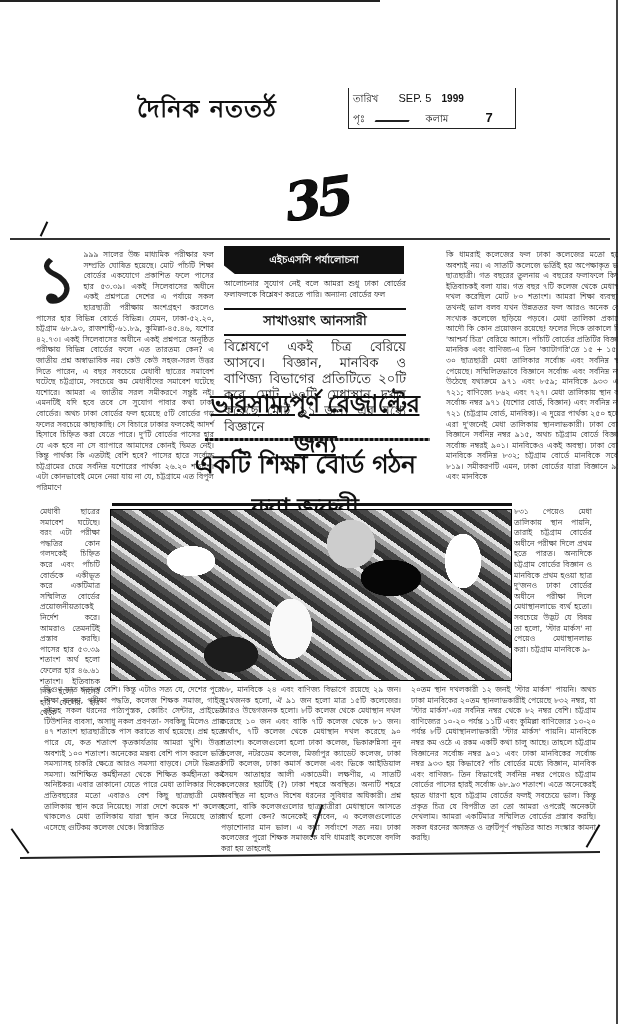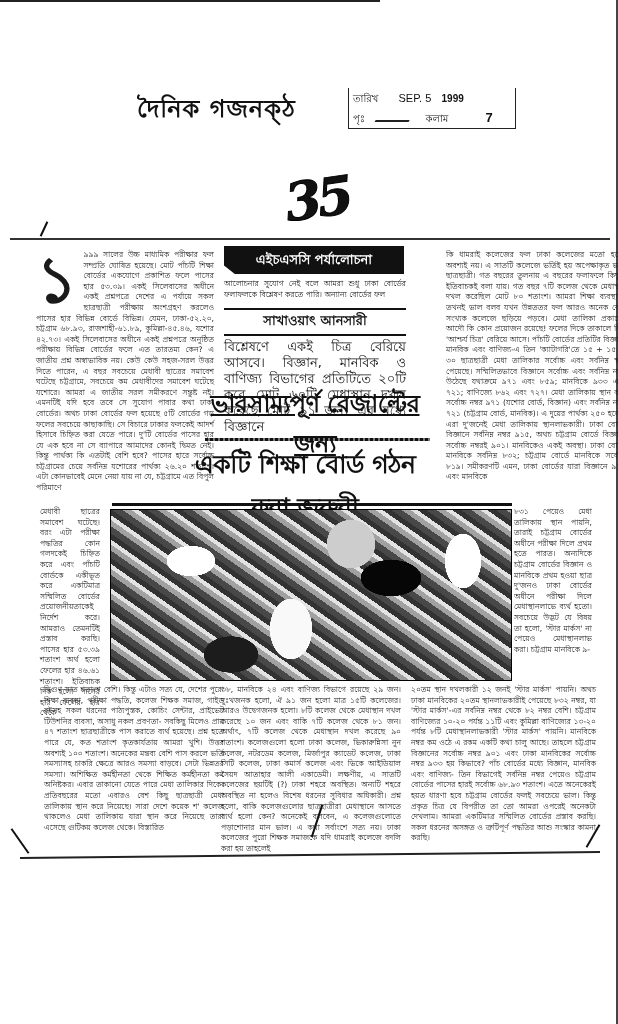--- a/index.html
+++ b/index.html
@@ -35,21 +35,21 @@
   .c-left .dropcap { float:left; font-family:"DejaVu Serif", serif; font-size:64px; line-height:56px;
                      font-weight:bold; margin-right:6px; margin-top:2px; }
   .c-left-narrow { left:40px; top:507px; width:60px; }
   .c-right { left:415px; top:250px; width:180px;margin-left:31px; }
   .c-right-narrow { left:514px; top:507px; width:78px; }
   .c-bot-left { left:44px; top:685px; width:180px; }
   .c-bot-mid { left:221px; top:685px; width:180px; }
   .c-bot-right { left:411px; top:685px; width:185px; }
 
   .section-tag { position:absolute; left:224px; top:246px; width:180px; height:28px; background:#111;
-                 color:#fff; font-size:13px; font-weight:bold; display:flex; align-items:center;
+                 color:#fff; font-size:10px; font-weight:bold; display:flex; align-items:center;
                  justify-content:center; clip-path:polygon(0 0,100% 0,100% 100%,6% 100%,0 70%); }
   .standfirst { position:absolute; left:224px; top:279px; width:182px; font-size:7.6px;
                 line-height:10.6px; text-align:justify; }
   .author-rule { position:absolute; left:224px; top:308px; width:182px; height:1.5px; background:#111; }
   .author { position:absolute; left:224px; top:311px; width:182px; text-align:center; font-size:13px;
             font-weight:bold; }
   .author-rule2 { position:absolute; left:224px; top:334px; width:182px; height:2px; background:#111; }
   .lead-mid { position:absolute; left:224px; top:339px; width:182px; font-size:13px;
               line-height:16px; text-align:justify; }
 
@@ -77,21 +77,21 @@
   .s2 { left:5px; top:840px; width:30px; transform:rotate(55deg); }
   .s3 { left:580px; top:835px; width:26px; transform:rotate(-60deg); }
   .s4 { left:300px; top:820px; width:34px; transform:rotate(-72deg); }
 </style>
 </head>
 <body>
 
 <div class="topline"></div>
 <div class="rightedge"></div>
 
-<div class="masthead">দৈনিক গজনক্ঠ</div>
+<div class="masthead">দৈনিক নততর্ঠ</div>
 
 <div class="stamp">
   <div class="row r1">
     <span>তারিখ</span>
     <span class="date">SEP. 5</span>
     <span class="year">1999</span>
   </div>
   <div class="row r2">
     <span>পৃঃ</span>
     <span class="sig"></span>

